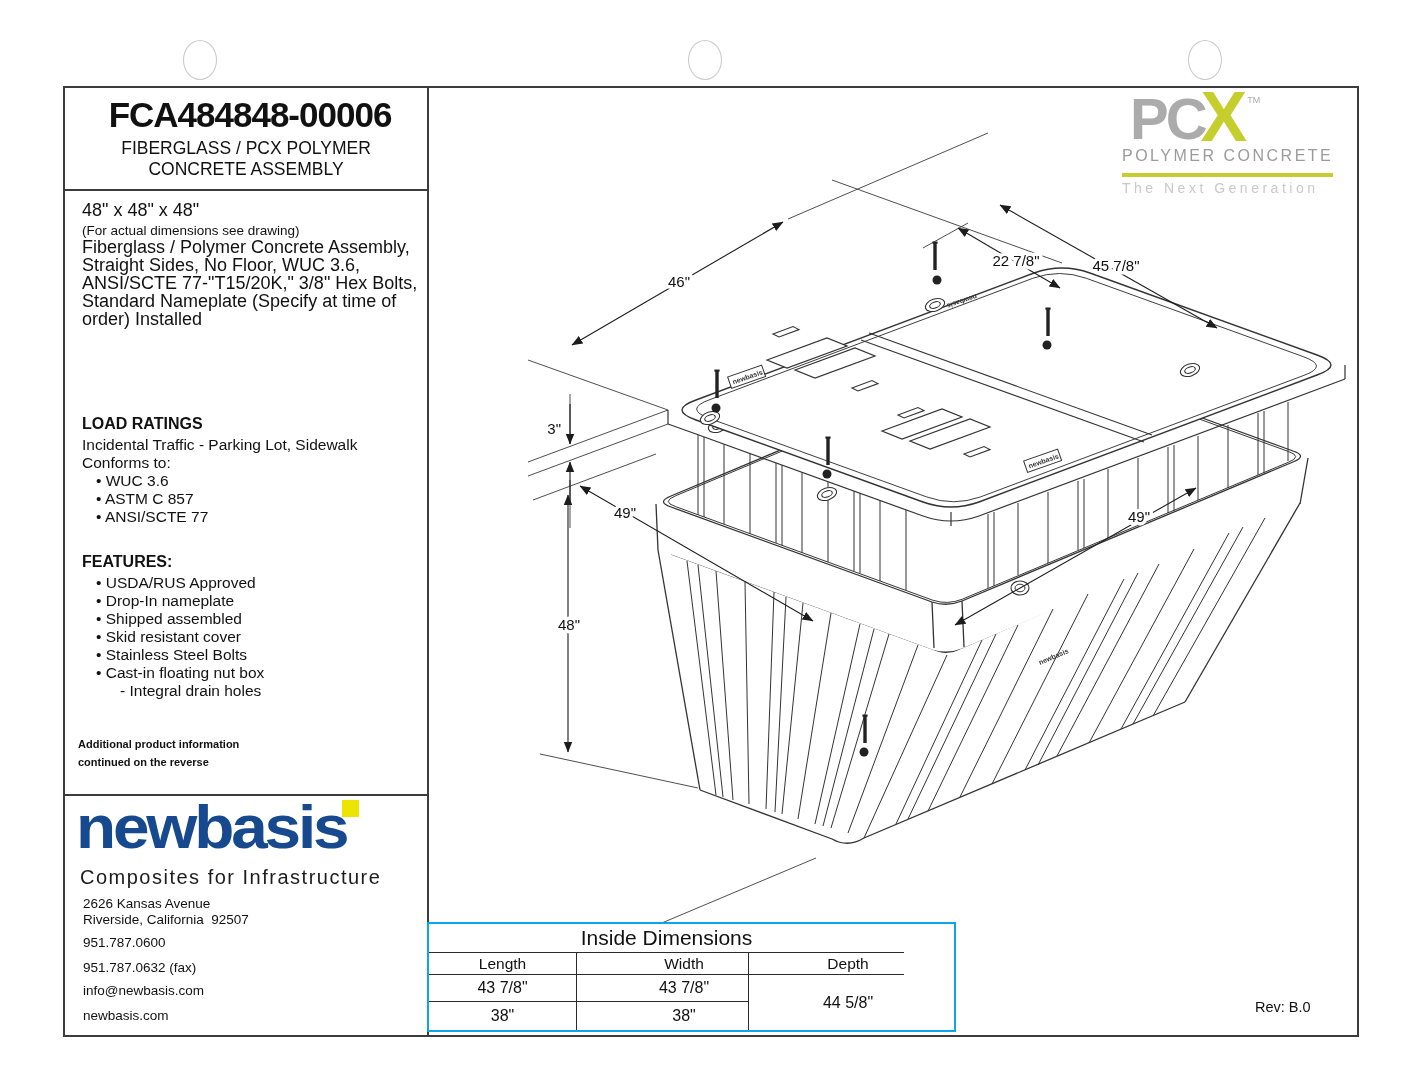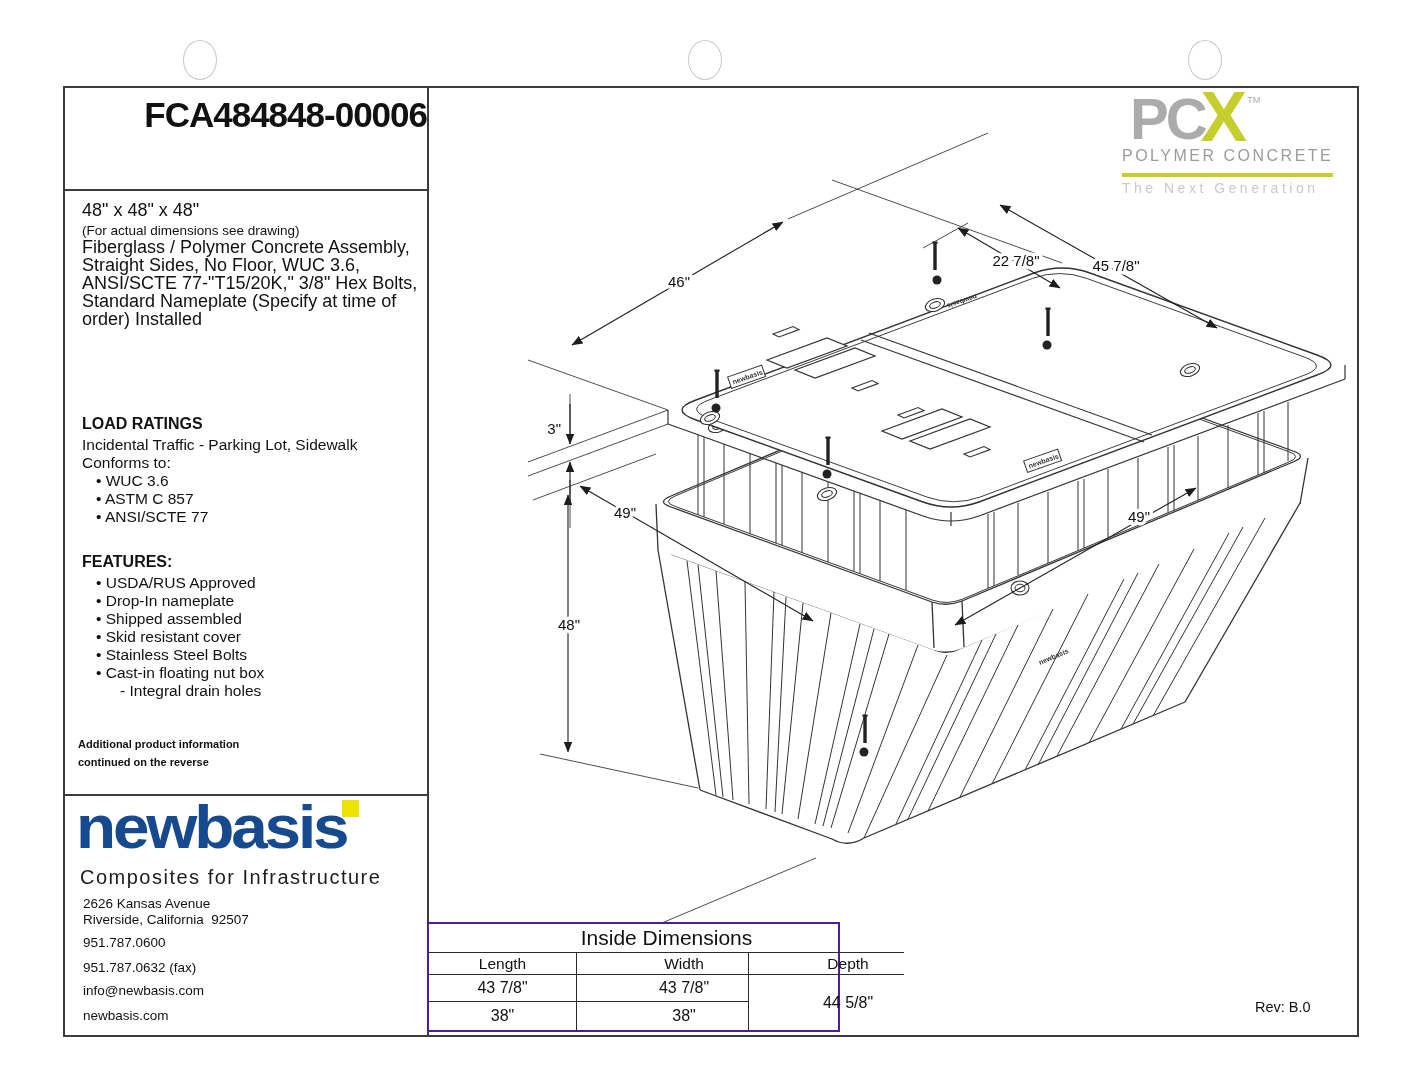--- a/index.html
+++ b/index.html
@@ -8,21 +8,21 @@
   .page { position:absolute; inset:0; }
 
   .hole { position:absolute; width:34px; height:40px; border:1.5px solid #c9c9c9; border-radius:50%; top:40px; background:#fff; }
 
   .sheet-border { position:absolute; left:63px; top:86px; width:1296px; height:951px; border:2px solid #3c3c3c; background:#fff; }
   .vline-left-panel { position:absolute; left:427px; top:86px; width:2px; height:951px; background:#3c3c3c; }
   .hline-title { position:absolute; left:63px; top:189px; width:366px; height:2px; background:#3c3c3c; }
   .hline-logo { position:absolute; left:63px; top:794px; width:366px; height:2px; background:#3c3c3c; }
 
   .title-block { position:absolute; left:65px; top:95px; width:362px; text-align:center; }
-  .part-number { font-size:35px; font-weight:bold; letter-spacing:-1px; text-align:right; padding-left:8px; }
+  .part-number { font-size:35px; font-weight:bold; letter-spacing:-1px; text-align:center; padding-left:8px; }
   .subtitle { font-size:17.5px; line-height:21px; margin-top:3px; }
 
   .spec-block { position:absolute; left:82px; top:200px; width:346px; }
   .spec-size { font-size:18px; }
   .spec-note { font-size:13.5px; margin-top:2px; }
   .spec-desc { font-size:18px; line-height:18px; }
 
   .load-block { position:absolute; left:82px; top:415px; width:340px; font-size:15.5px; line-height:18px; }
   .sec-heading { font-size:16px; font-weight:bold; margin-bottom:3px; }
   .bullets { list-style:none; padding-left:14px; }
@@ -41,21 +41,21 @@
   .pcx { position:absolute; left:1122px; top:93px; width:226px; }
   .pcx-row { display:flex; align-items:flex-start;margin-left:8px; }
   .pcx-pc { font-size:58px; font-weight:bold; color:#ABABAB; letter-spacing:-3px; line-height:52px; }
   .pcx-x { font-size:70px; font-weight:bold; color:#C5CE2C; line-height:48px; margin-left:-4px; }
   .pcx-tm { font-size:9px; color:#ABABAB; margin-top:2px; }
   .pcx-line1 { font-size:16px; color:#9b9b9b; letter-spacing:2.5px; border-bottom:4px solid #C5CE2C; padding-bottom:8px; width:fit-content; margin-top:2px; white-space:nowrap; }
   .pcx-tagline { font-size:14px; color:#c9c9c9; letter-spacing:3.5px; margin-top:3px; white-space:nowrap; }
 
   .drawing { position:absolute; left:428px; top:88px; }
 
-  .dim-table { position:absolute; left:427px; top:922px; width:413px; border:2px solid #4c1d95; background:#fff; display:grid; grid-template-columns:147px 172px 156px; grid-template-rows:28px 22px 27px 29px; }
+  .dim-table { position:absolute; left:427px; top:922px; width:529px; border:2px solid #0ea5e9; background:#fff; display:grid; grid-template-columns:147px 172px 156px; grid-template-rows:28px 22px 27px 29px; }
   .dim-table div { display:flex; align-items:center; justify-content:center; }
   .dt-title { grid-column:1/4; font-size:21px; }
   .dt-h { font-size:15.5px; border-top:1.5px solid #2b2b2b; }
   .dt-c { font-size:16px; border-top:1.5px solid #2b2b2b; }
   .bl { border-left:1.5px solid #2b2b2b;padding-left:43px; }
   .dt-depth { grid-column:3; grid-row:3/5; border-top:1.5px solid #2b2b2b; font-size:16px; }
 
   .rev { position:absolute; left:1255px; top:999px; font-size:14.5px; }
 
   svg text.dlabel { font-family:"Liberation Sans",sans-serif; font-size:15px; fill:#111; stroke:#fff; stroke-width:7px; paint-order:stroke; stroke-linejoin:round; text-anchor:middle; }
@@ -70,20 +70,24 @@
   <div class="hole" style="left:688px"></div>
   <div class="hole" style="left:1188px"></div>
 
   <div class="sheet-border"></div>
   <div class="vline-left-panel"></div>
   <div class="hline-title"></div>
   <div class="hline-logo"></div>
 
   <div class="title-block">
     <div class="part-number">FCA484848-00006</div>
+    <div class="subtitle">
+      <div>FIBERGLASS / PCX POLYMER</div>
+      <div>CONCRETE ASSEMBLY</div>
+    </div>
   </div>
 
   <div class="spec-block">
     <div class="spec-size">48" x 48" x 48"</div>
     <div class="spec-note">(For actual dimensions see drawing)</div>
     <div class="spec-desc">Fiberglass / Polymer Concrete Assembly, Straight Sides, No Floor, WUC 3.6, ANSI/SCTE 77-"T15/20K," 3/8" Hex Bolts, Standard Nameplate (Specify at time of order) Installed</div>
   </div>
 
   <div class="load-block">
     <div class="sec-heading">LOAD RATINGS</div>

